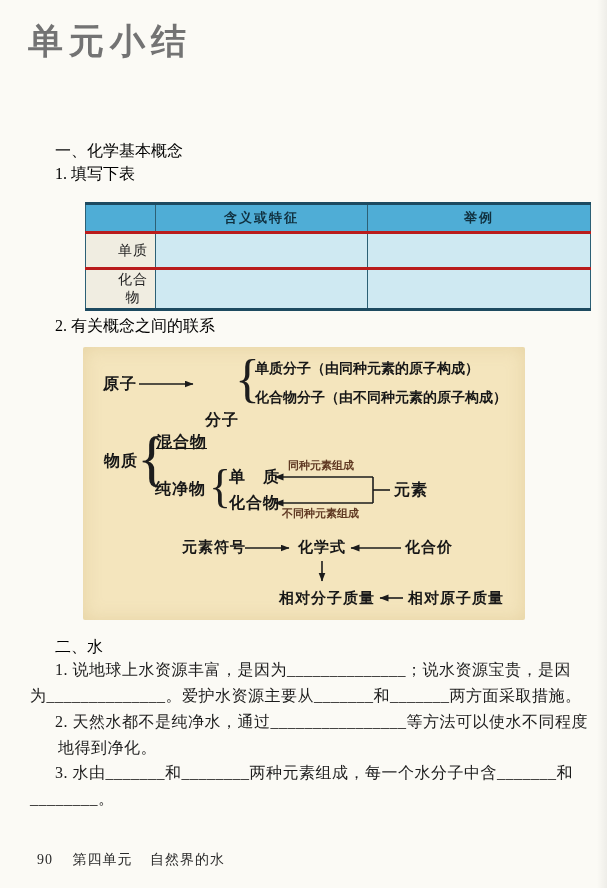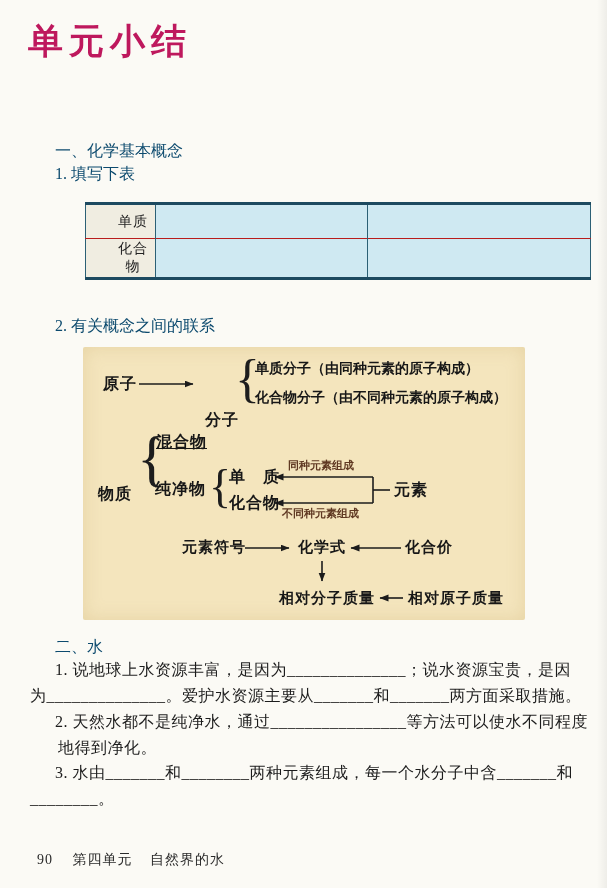--- a/index.html
+++ b/index.html
@@ -6,42 +6,42 @@
   body{
     width:607px;height:888px;position:relative;overflow:hidden;
     background:#fbfaf5;
     font-family:"Liberation Serif","DejaVu Serif",serif;
     color:#1b1b1b;
   }
   #page{position:absolute;inset:0;}
   .abs{position:absolute;white-space:nowrap;}
 
   .title{
-    left:28px;top:18px;font-size:35px;font-weight:bold;letter-spacing:6px;color:#be185d;
+    left:28px;top:18px;font-size:35px;font-weight:bold;letter-spacing:6px;color:#737373;
   }
-  .h-sec{font-size:16px;color:#0c4a6e;}
+  .h-sec{font-size:16px;color:#000000;}
   .body-line{font-size:16px;color:#1c1c1c;letter-spacing:0.5px;text-align:center;}
 
   
   table.fill{
     position:absolute;left:85px;top:202px;width:505px;
     border-collapse:collapse;table-layout:fixed;
     border-top:3px solid #1d4a60;border-bottom:3px solid #1d4a60;
     border-left:1px solid #2c6075;border-right:1px solid #2c6075;
   }
   table.fill col.c1{width:70px;} table.fill col.c2{width:212px;} table.fill col.c3{width:223px;}
   table.fill th{
     height:24px;background:#4fadd6;color:#10303f;
     font-size:13px;font-weight:bold;text-align:center;letter-spacing:2px;
     border-left:1px solid #2c6075;border-bottom:2px solid #1d4a60;
   }
   table.fill th:first-child{border-left:none;}
   table.fill td{
     height:31px;background:#cfe9f2;
-    border-left:1px solid #2c6075;border-top:1px solid #b91c1c;
+    border-left:1px solid #2c6075;border-top:3px solid #b91c1c;
     font-size:14px;color:#222;text-align:center;letter-spacing:1px;padding-left:26px;
   }
   table.fill td:first-child{background:#f0ede1;border-left:none;}
   table.fill tr:first-child td{border-top:none;}
 
   
   #diagram{
     position:absolute;left:83px;top:347px;width:442px;height:273px;
     background:#f4e5bd;border-radius:2px;
     box-shadow:inset 0 0 18px rgba(190,160,90,0.25);
@@ -80,20 +80,25 @@
   <div class="abs h-sec" style="left:55px;top:141px;">一、化学基本概念</div>
   <div class="abs h-sec" style="left:55px;top:164px;">1. 填写下表</div>
 
   <table class="fill">
     <colgroup>
         <col class="c1">
         <col class="c2">
         <col class="c3">
       </colgroup>
     <tbody>
+        <tr>
+      <th></th>
+      <th>含义或特征</th>
+      <th>举例</th>
+    </tr>
     <tr>
       <td>单质</td>
       <td></td>
       <td></td>
     </tr>
     <tr>
       <td>化合物</td>
       <td></td>
       <td></td>
     </tr>
@@ -121,21 +126,21 @@
         <line x1="320" y1="251" x2="297" y2="251" marker-end="url(#ah)"></line>
       </g>
     </svg>
 
     <span class="dnode" style="left:20px;top:29px;">原子</span>
     <span class="dnode" style="left:122px;top:29px;margin-top:36px;">分子</span>
     <span class="brace" style="left:152px;top:6px;font-size:52px;">{</span>
     <span class="dnode dsmall" style="left:172px;top:15px;">单质分子（由同种元素的原子构成）</span>
     <span class="dnode dsmall" style="left:172px;top:44px;">化合物分子（由不同种元素的原子构成）</span>
 
-    <span class="dnode" style="left:15px;top:106px;margin-top:33px;">物质</span>
+    <span class="dnode" style="left:21px;top:106px;">物质</span>
     <span class="brace" style="left:54px;top:80px;font-size:62px;">{</span>
     <span class="dnode" style="left:73px;top:87px;text-decoration:underline;">混合物</span>
     <span class="dnode" style="left:72px;top:134px;">纯净物</span>
     <span class="brace" style="left:126px;top:117px;font-size:46px;">{</span>
     <span class="dnode" style="left:146px;top:122px;">单　质</span>
     <span class="dnode" style="left:146px;top:148px;">化合物</span>
 
     <span class="dnote" style="left:205px;top:113px;">同种元素组成</span>
     <span class="dnote" style="left:199px;top:161px;">不同种元素组成</span>
     <span class="dnode" style="left:311px;top:135px;">元素</span>

